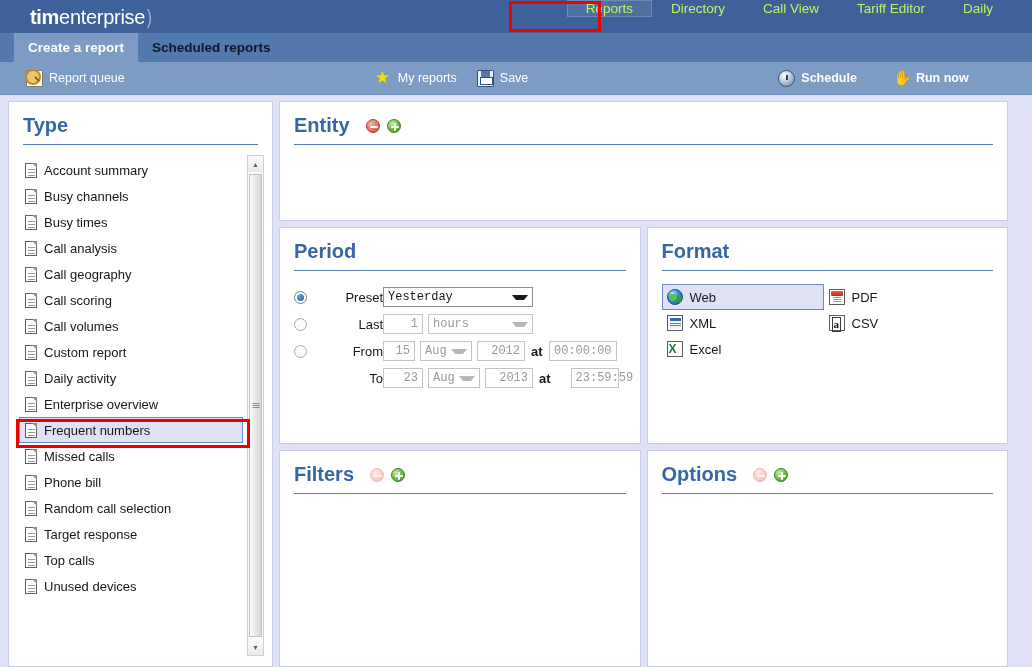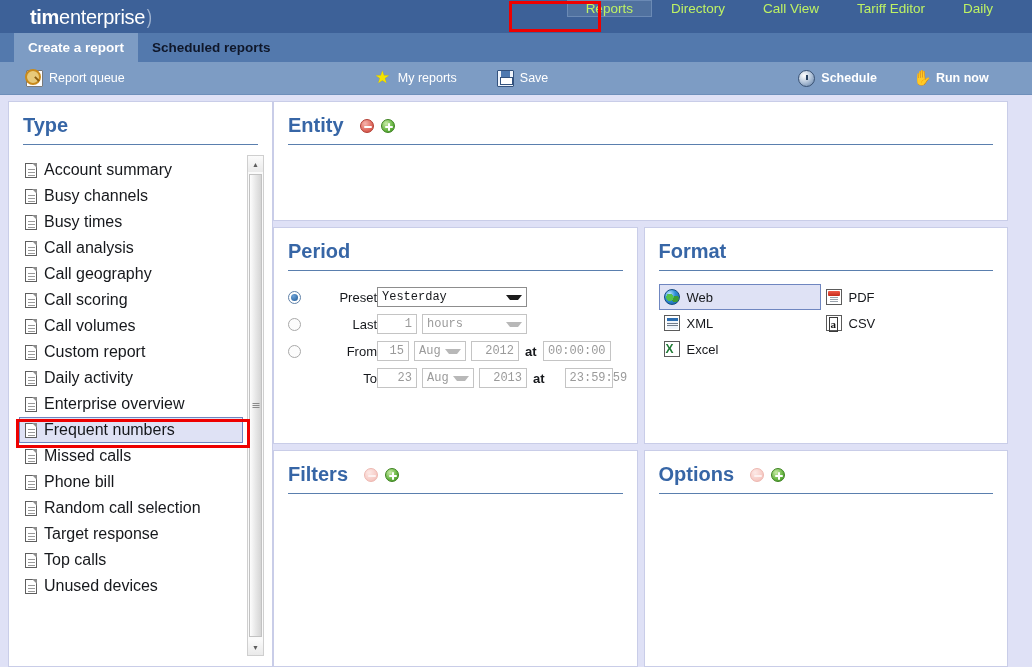--- a/index.html
+++ b/index.html
@@ -106,21 +106,21 @@
   .ico-clock::after{
     content:"";position:absolute;left:7px;top:4px;width:2px;height:5px;
     background:#27405f;
   }
   .ico-run{ color:#ffffff; font-size:15px; line-height:16px; text-align:center; }
 
   
   .content {
     position: absolute; top: 93px; left: 0; right: 0; bottom: 0;
     padding: 8px 24px 0 8px;
-    display: flex; 
+    display: flex; gap: 6px;
   }
 
   .panel {
     background: #ffffff; border: 1px solid #c9cde8;
     position: relative;
   }
   .panel-title {
     color: #3766a6; font-size: 20px; font-weight: bold;
     padding: 12px 0 7px 14px; display: flex; align-items: center; gap: 10px;
   }
@@ -163,21 +163,21 @@
   #type-panel { flex: 1; display: flex; flex-direction: column; }
   .type-list-wrap {
     flex: 1; margin: 10px 8px 10px 10px;
     position: relative; display: flex; overflow: hidden;
   }
   .type-list {
     flex: 1; overflow: hidden; padding-top: 2px;
   }
   .type-item {
     height: 26px; display: flex; align-items: center; gap: 7px;
-    padding-left: 5px; font-size: 16px; color: #16181c; cursor: default;
+    padding-left: 5px; font-size: 13px; color: #16181c; cursor: default;
     border: 1px solid transparent; margin-right: 4px;
   }
   .type-item.selected {
     background: #dfe2f5; border: 1px solid #6f86c0;
   }
   .doc-ico {
     width: 12px; height: 15px; background: #ffffff;
     border: 1px solid #5f5f5f; position: relative; flex: 0 0 12px;
   }
   .doc-ico::before {
@@ -337,21 +337,21 @@
 
   <div class="toolbar">
     <div class="tb-item" style="margin-left:26px;">
       <span class="tb-ico ico-queue"></span>
       <span>Report queue</span>
     </div>
     <div class="tb-item" style="margin-left:250px;">
       <span class="tb-ico ico-star">★</span>
       <span>My reports</span>
     </div>
-    <div class="tb-item" style="margin-left:40px;">
+    <div class="tb-item" style="margin-left:20px;">
       <span class="tb-ico ico-save"></span>
       <span>Save</span>
     </div>
     <div class="tb-item bold" style="margin-left:250px;">
       <span class="tb-ico ico-clock"></span>
       <span>Schedule</span>
     </div>
     <div class="tb-item bold" style="margin-left:36px;">
       <span class="tb-ico ico-run">✋</span>
       <span>Run now</span>

